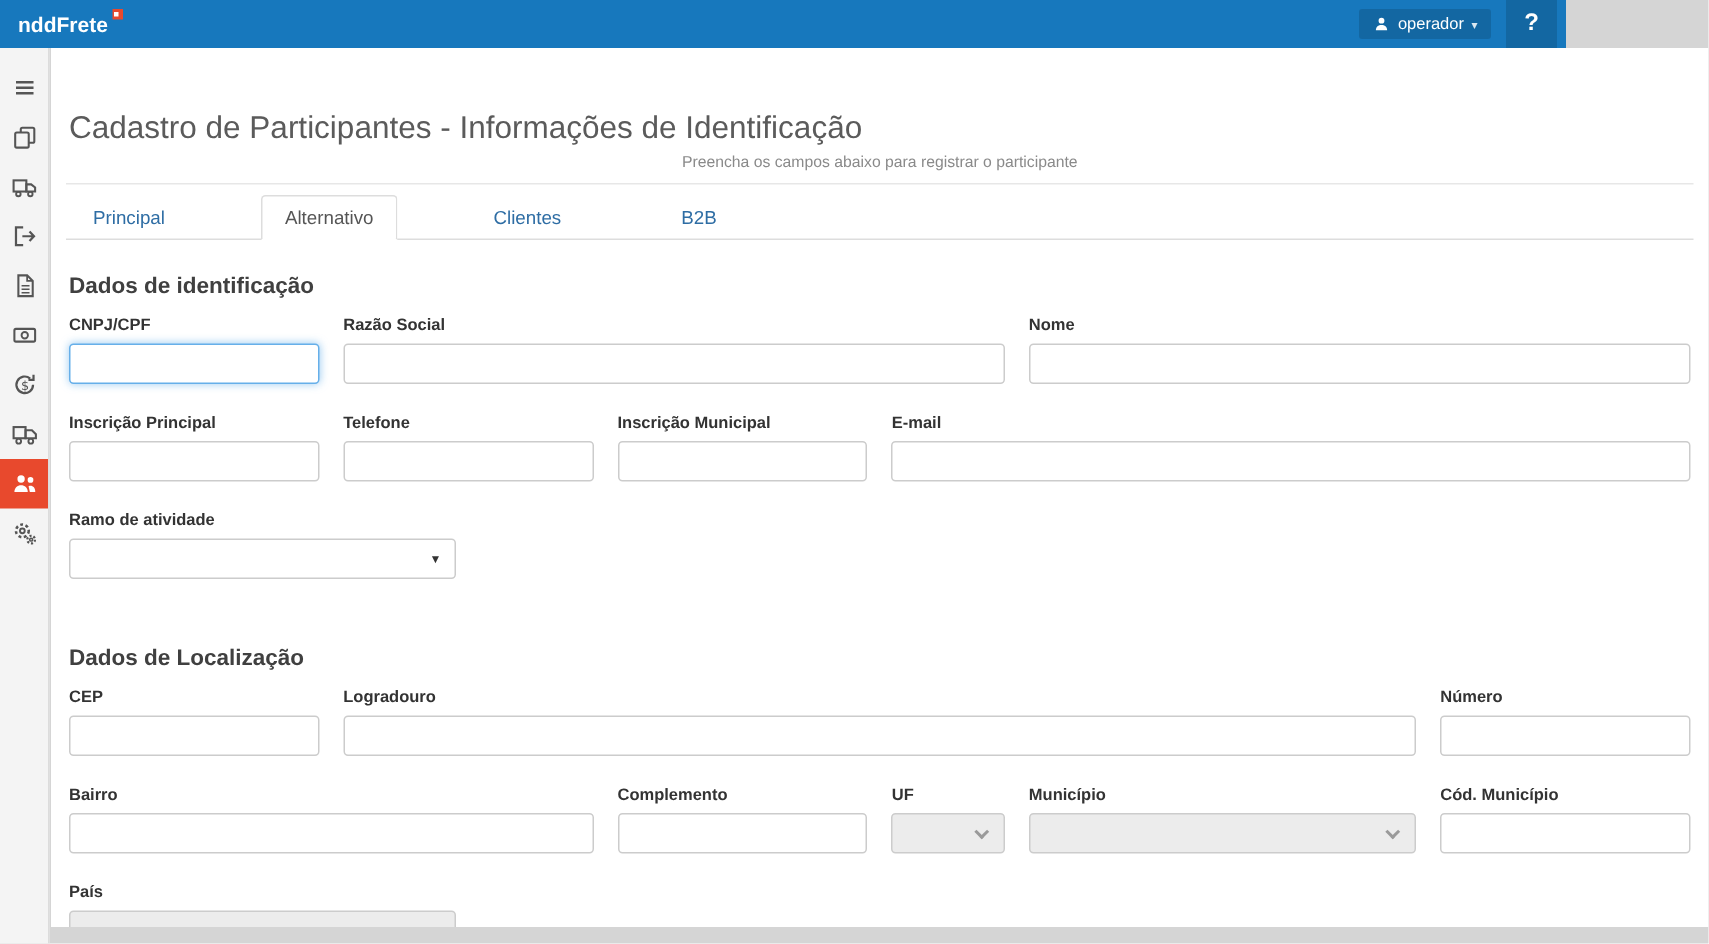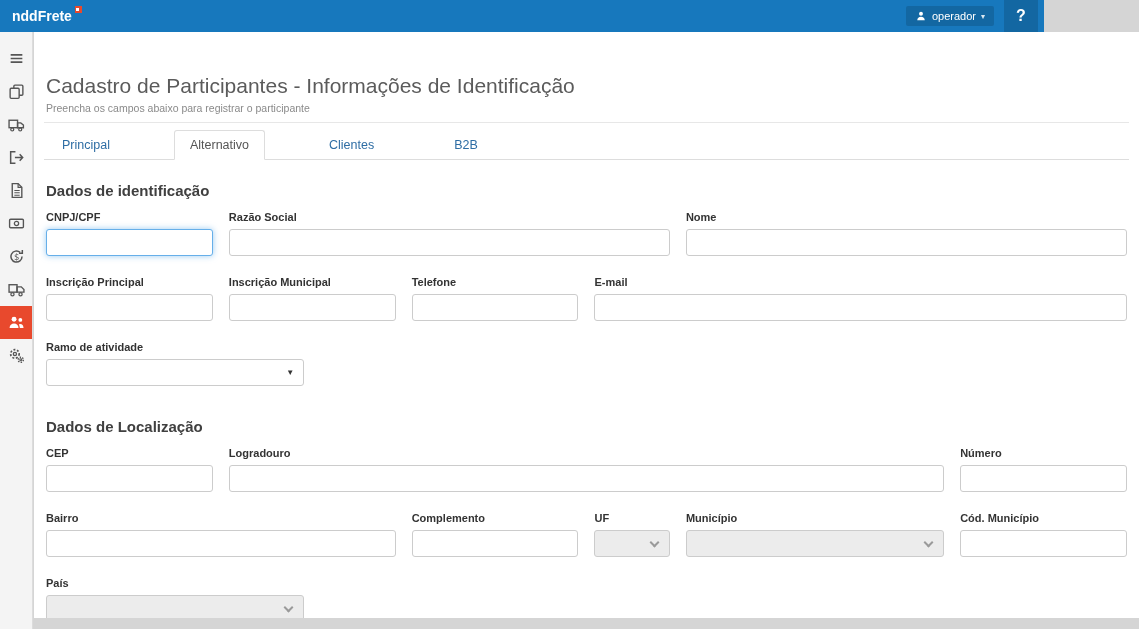--- a/index.html
+++ b/index.html
@@ -48,36 +48,36 @@
   .side-item svg { width:17px; height:17px; }
   .side-item.active { background:#e8492d; }
 
   
   .main {
     position:absolute; top:32px; left:34px; width:1105px; height:586px;
     background:#fff; padding:0 10px 0 10px; overflow:hidden;
   }
   .page-header { padding:10px 2px 8px 2px; border-bottom:1px solid #e7e7e7;margin-top:32px; }
   .page-title { font-size:21px; font-weight:400; color:#5b5b5b; margin:0; }
-  .page-subtitle { font-size:10.5px; color:#8a8a8a; margin-top:4px; }
+  .page-subtitle { font-size:10.5px; color:#8a8a8a; margin-top:4px;text-align:center; }
 
   
   .tabs { display:flex; margin-top:7px; border-bottom:1px solid #ddd; padding-left:2px;gap:48px; }
   .tab {
     font-size:12.5px; padding:7px 15px; color:#2e6da4; cursor:pointer;
     border:1px solid transparent; margin-bottom:-1px; border-radius:3px 3px 0 0;
   }
   .tab.active {
     color:#555; background:#fff;
     border-color:#ddd; border-bottom-color:#fff; cursor:default;
   }
 
   
   .section-title { font-size:15px; font-weight:bold; color:#404040; margin:22px 2px 12px 2px; }
-  .section-title.loc { margin-top:32px; }
+  .section-title.loc { margin-top:44px; }
   .frow {
     display:grid; grid-template-columns:repeat(12,1fr); column-gap:16px;
     margin:0 2px 20px 2px;
   }
   .c1{grid-column:span 1}.c2{grid-column:span 2}.c3{grid-column:span 3}
   .c4{grid-column:span 4}.c5{grid-column:span 5}.c6{grid-column:span 6}
   .c8{grid-column:span 8}
   .field label {
     display:block; font-size:11px; font-weight:bold; color:#333;
     margin-bottom:6px; white-space:nowrap;
@@ -237,25 +237,25 @@
         <input type="text" value="" style="">
       </div>
     </div>
 
     <div class="frow">
       <div class="field c2">
         <label>Inscrição Principal</label>
         <input type="text" value="" style="">
       </div>
       <div class="field c2">
+        <label>Telefone</label>
+        <input type="text" value="" style="">
+      </div>
+      <div class="field c2">
         <label>Inscrição Municipal</label>
-        <input type="text" value="" style="">
-      </div>
-      <div class="field c2">
-        <label>Telefone</label>
         <input type="text" value="" style="">
       </div>
       <div class="field c6">
         <label>E-mail</label>
         <input type="text" value="" style="">
       </div>
     </div>
 
     <div class="frow">
       <div class="field c3">

